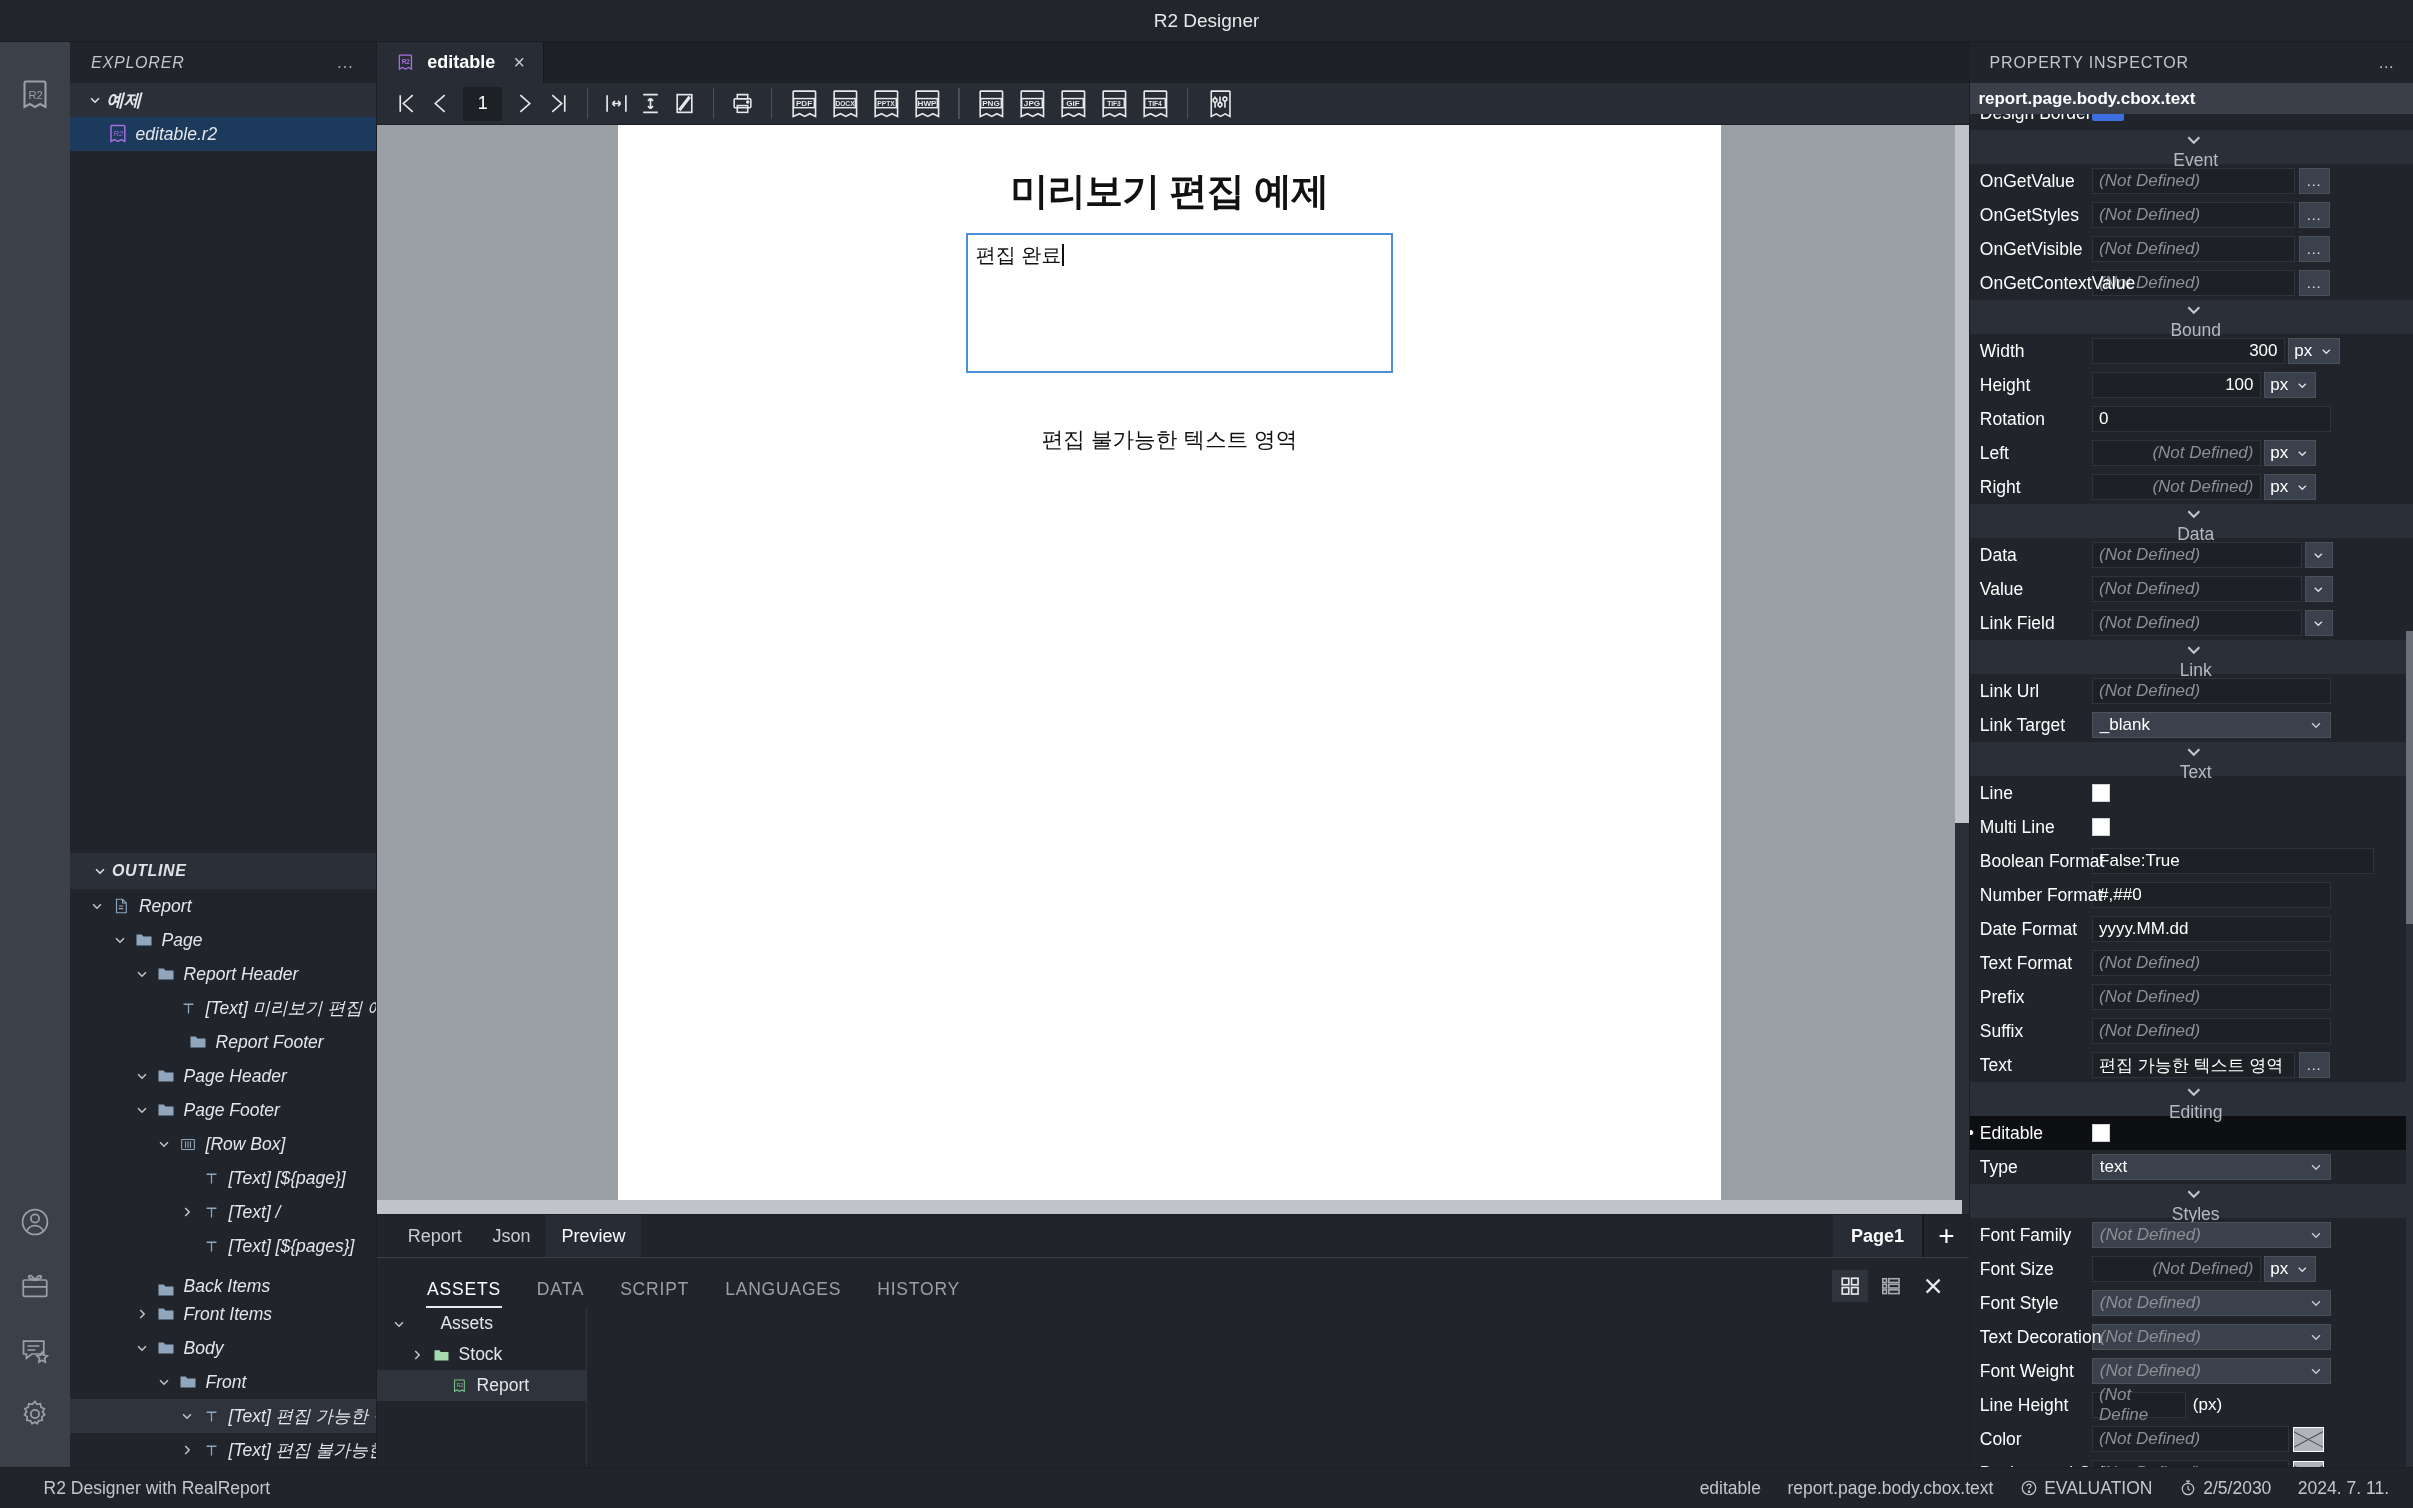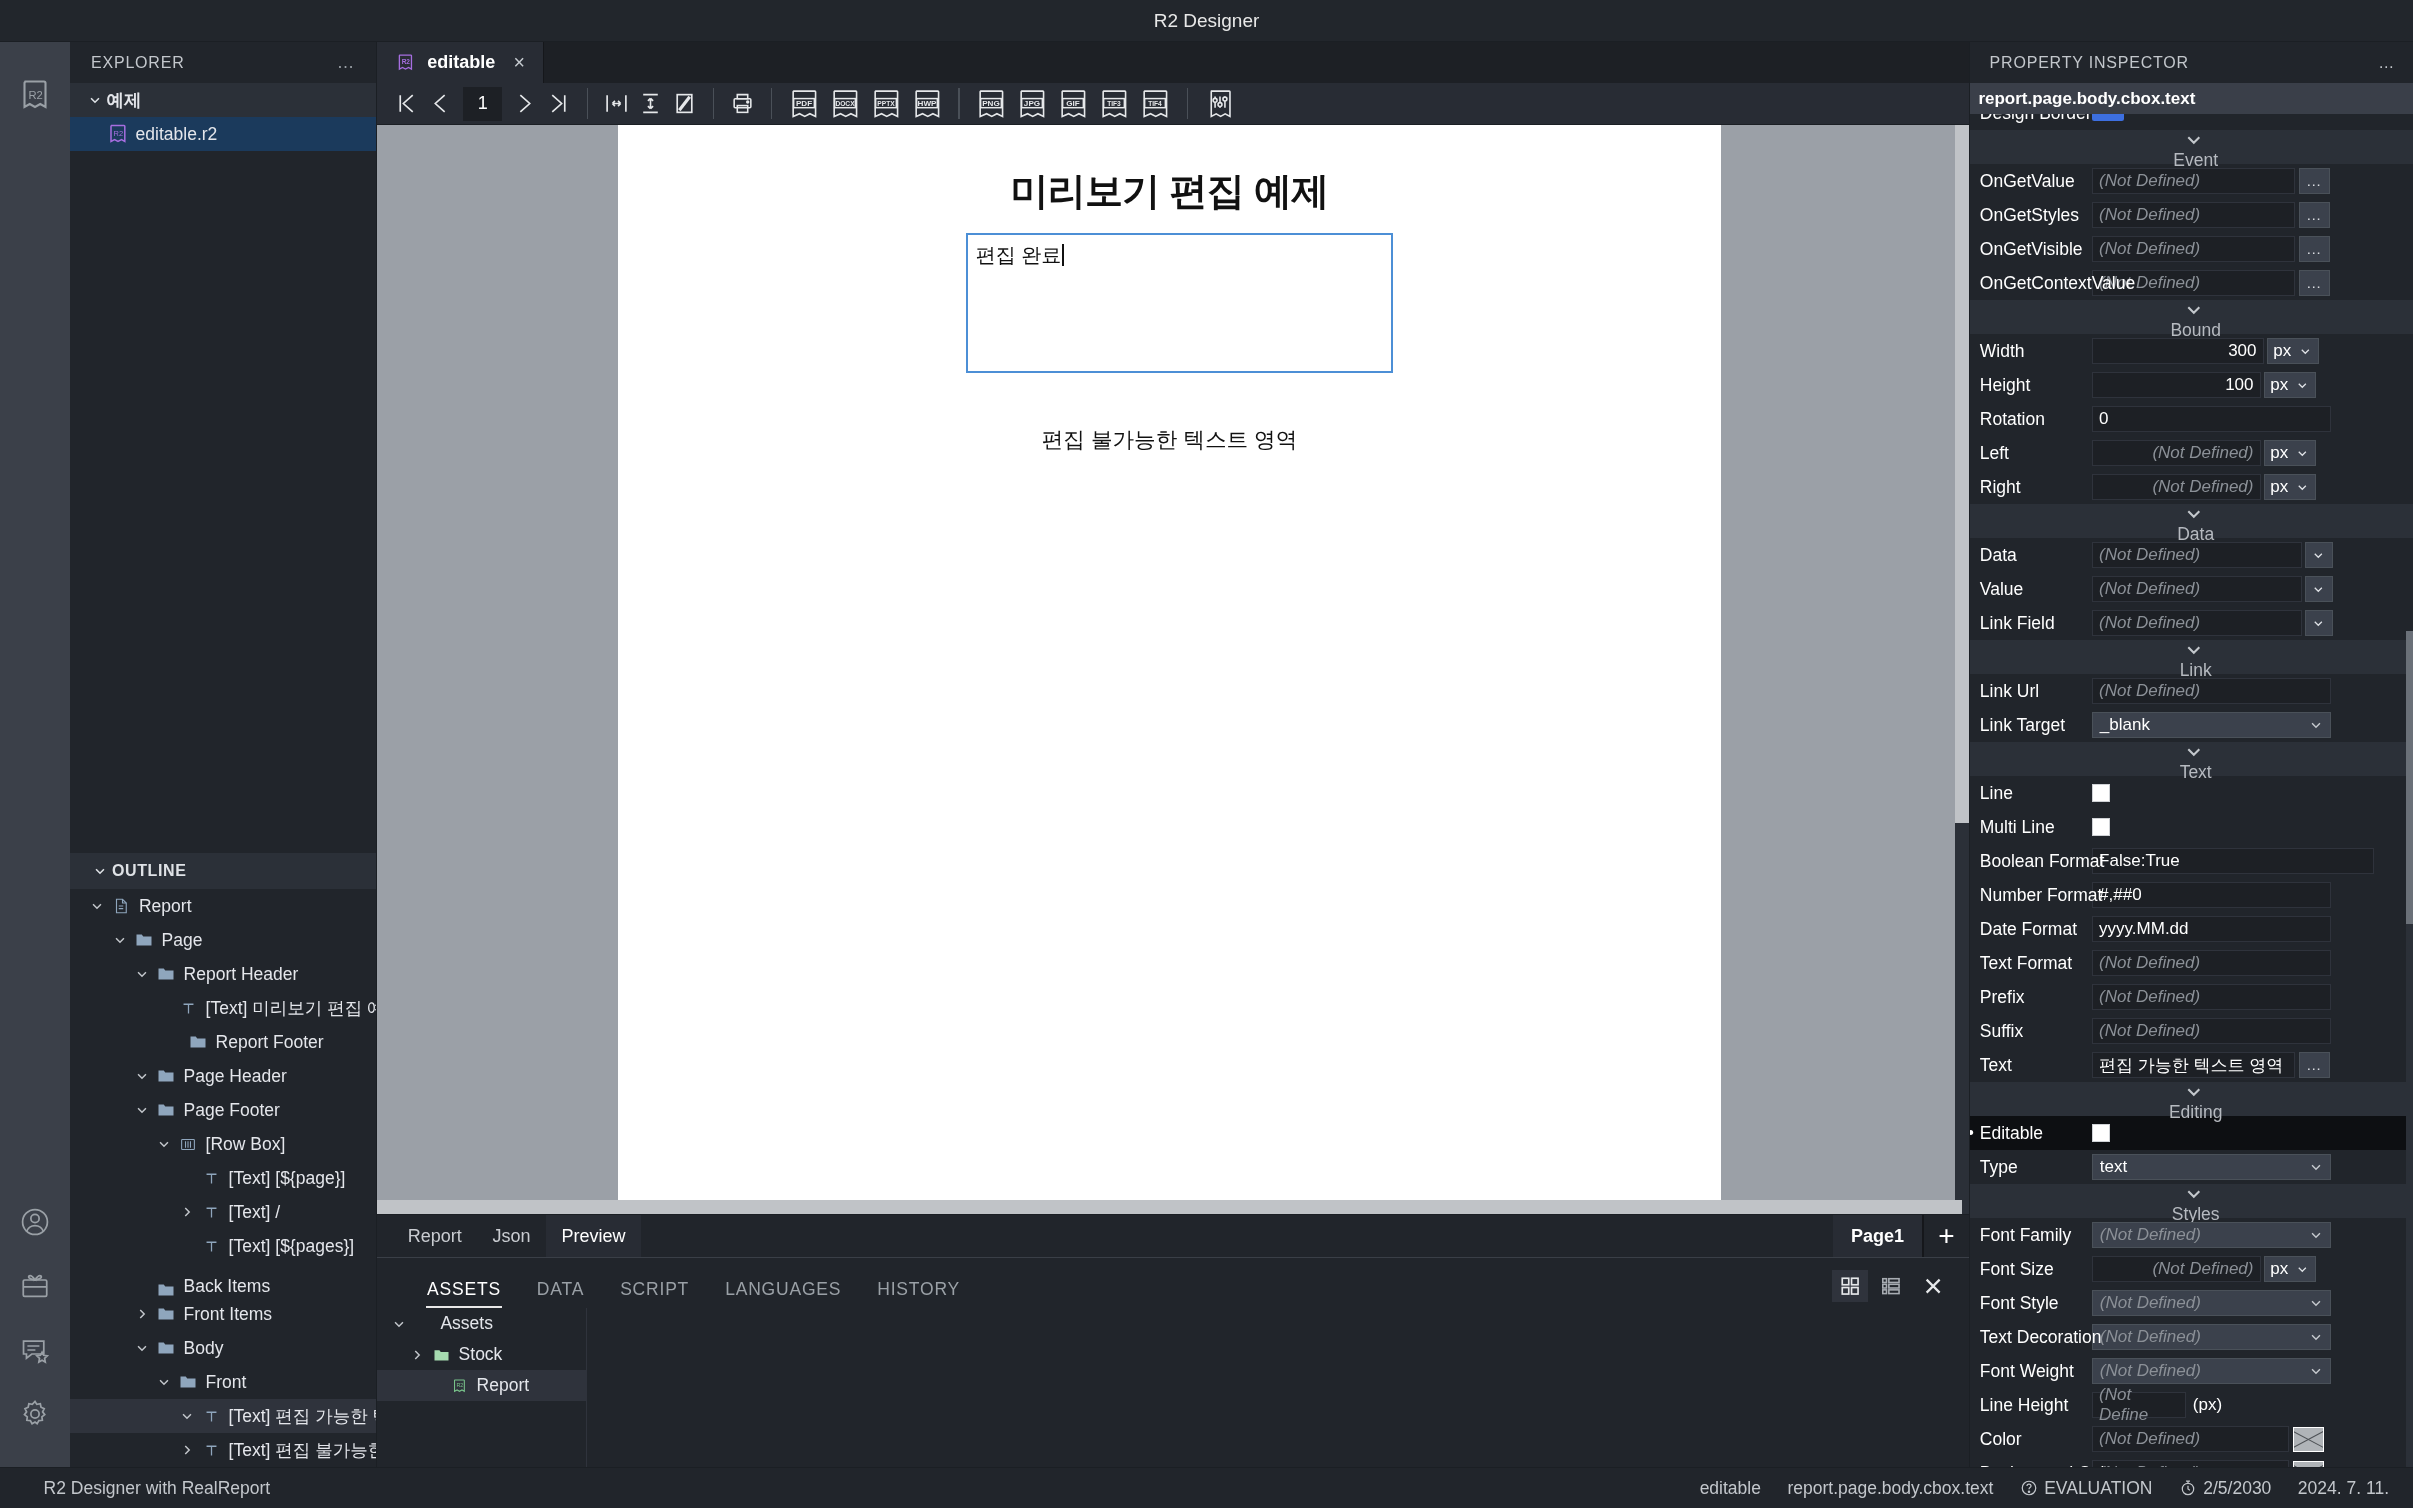--- a/index.html
+++ b/index.html
@@ -31,21 +31,21 @@
     padding-top:21px;
   }
   .activitybar .abspacer{ flex:1 1 auto; }
   .abicon{ width:70px; height:64px; display:flex; align-items:center; justify-content:center;
            color:#c3c7cc; cursor:pointer; }
   .abicon svg{ width:32px; height:32px; }
   .abicon.logo svg{ width:36px; height:36px; }
 
   
   .sidebar{ width:307px; flex:0 0 307px; background:#21252b; display:flex; flex-direction:column;
-            border-right:0.7px solid #1b1f24; min-height:0; }
+            border-right:0.7px solid #1b1f24; min-height:0;font-style:italic; }
   .panel-head{
     height:41px; display:flex; align-items:center; padding:0 19.6px 0 21px;
     color:#c3c7cc; font-size:16px; letter-spacing:0.8px; background:#21252b;
     justify-content:space-between; flex:0 0 41px;
   }
   .panel-head .dots{ letter-spacing:2.1px; font-size:17.5px; color:#9aa0a6; cursor:pointer; }
   .trow{ height:34px; display:flex; align-items:center; color:#e4e6eb; font-size:17.5px;
          white-space:nowrap; cursor:pointer; }
   .trow.sel{ background:#1b3a5c; }
   .trow.sel2{ background:#2f333c; }
@@ -757,21 +757,21 @@
             <div class="grp">
               <span class="gc">
                 <svg viewBox="0 0 16 16" fill="none" stroke="#c3c7cc" stroke-width="1.7">
                   <path d="M3.5 6l4.5 4.5L12.5 6"></path>
                 </svg>
               </span>
               <span>Bound</span>
             </div>
             <div class="prow">
               <span class="plabel" style="position:relative">Width</span>
-              <span class="pf num" style="width:172px">300</span>
+              <span class="pf num" style="width:193px">300</span>
               <span class="unit">
                 <span>px</span>
                 <svg viewBox="0 0 16 16" fill="none" stroke="#dfe2e6" stroke-width="1.6">
                   <path d="M3.5 6l4.5 4.5L12.5 6"></path>
                 </svg>
               </span>
             </div>
             <div class="prow">
               <span class="plabel" style="position:relative">Height</span>
               <span class="pf num" style="width:169px">100</span>

